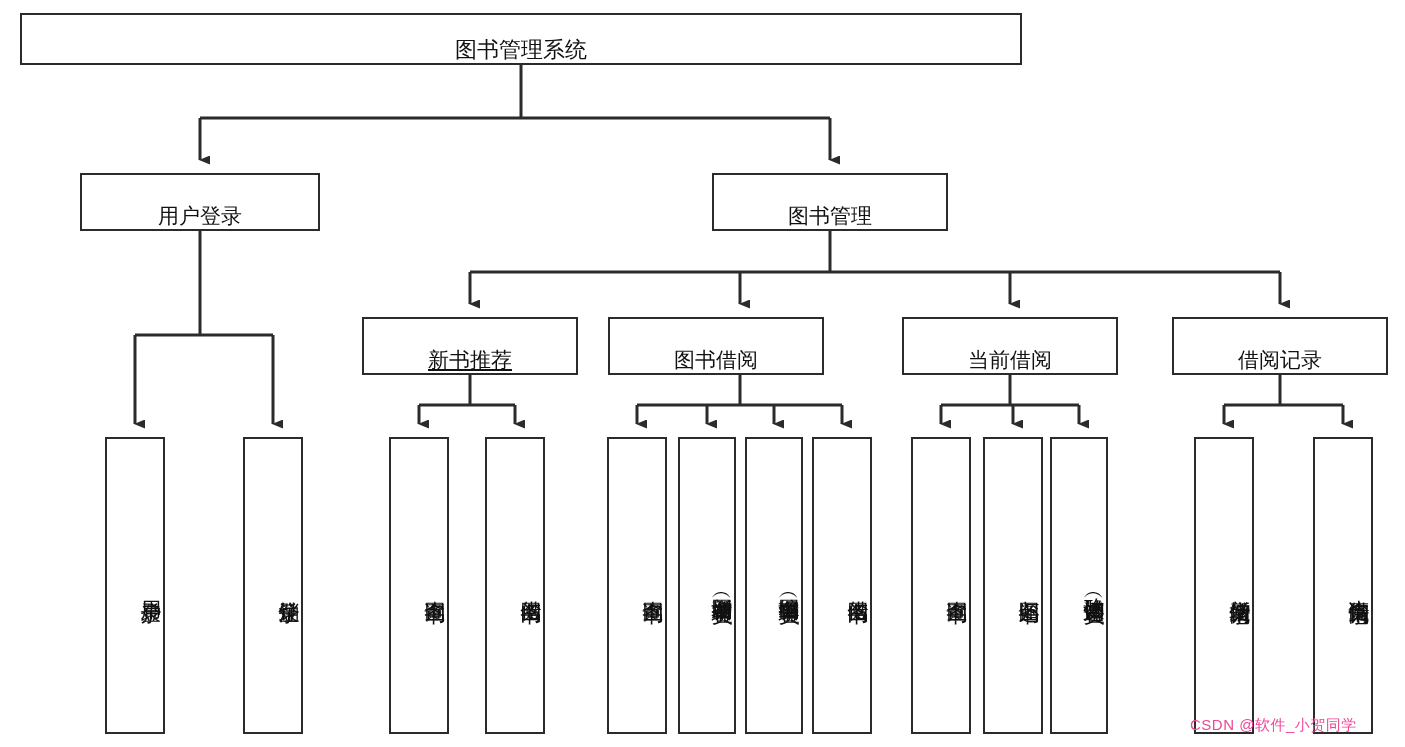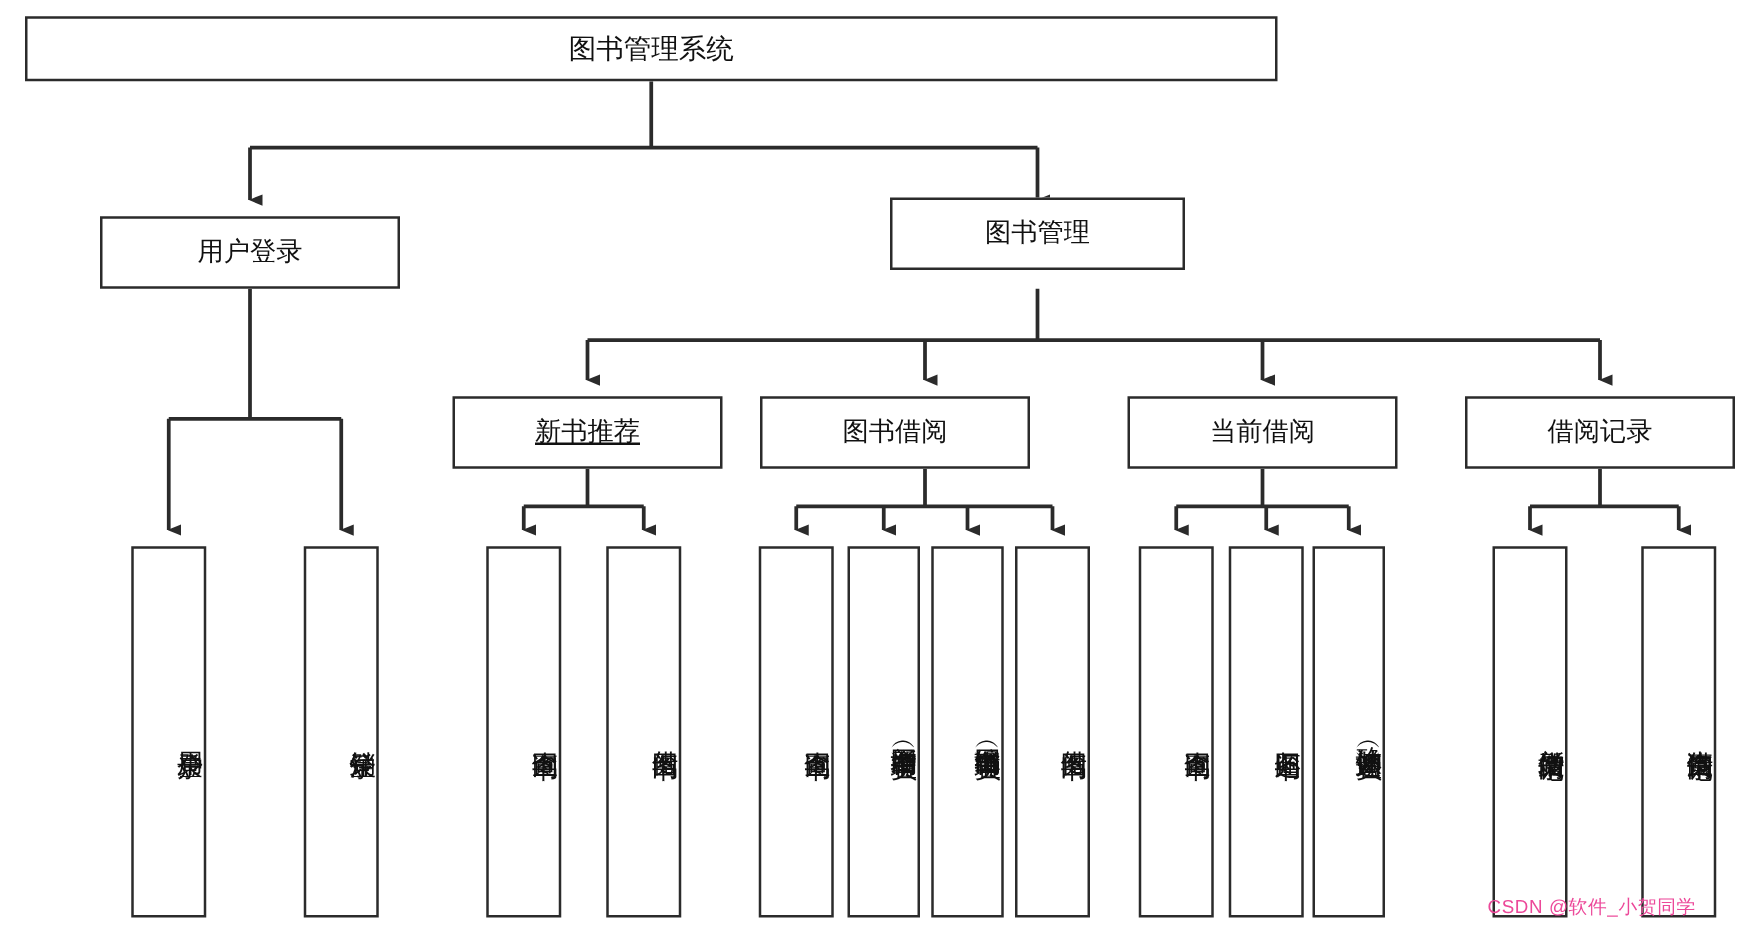--- a/index.html
+++ b/index.html
@@ -26,21 +26,21 @@
     width: 1405px;
     height: 747px;
     pointer-events: none;
   }
   .node {
     position: absolute;
     box-sizing: border-box;
     border: 2.5px solid #2b2b2b;
     background: #ffffff;
     display: flex;
-    align-items: center;
+    align-items: flex-end;
     justify-content: center;
     text-align: center;
     line-height: 1.18;
     color: #111111;
   }
   .node-root {
     font-size: 22px;
   }
   .node-branch {
     font-size: 21px;
@@ -122,21 +122,21 @@
     </g>
   </svg>
 
   <div class="node node-root" style="left: 20px; top: 13px; width: 1002px; height: 52px;">
     <span>图书管理系统</span>
   </div>
 
   <div class="node node-branch" style="left: 80px; top: 173px; width: 240px; height: 58px;">
     <span>用户登录</span>
   </div>
-  <div class="node node-branch" style="left: 712px; top: 158px; width: 236px; height: 58px;">
+  <div class="node node-branch" style="left: 712px; top: 173px; width: 236px; height: 58px;">
     <span>图书管理</span>
   </div>
 
   <div class="node node-branch" style="left: 362px; top: 317px; width: 216px; height: 58px; text-decoration: underline;">
     <span>新书推荐</span>
   </div>
   <div class="node node-branch" style="left: 608px; top: 317px; width: 216px; height: 58px;">
     <span>图书借阅</span>
   </div>
   <div class="node node-branch" style="left: 902px; top: 317px; width: 216px; height: 58px;">

